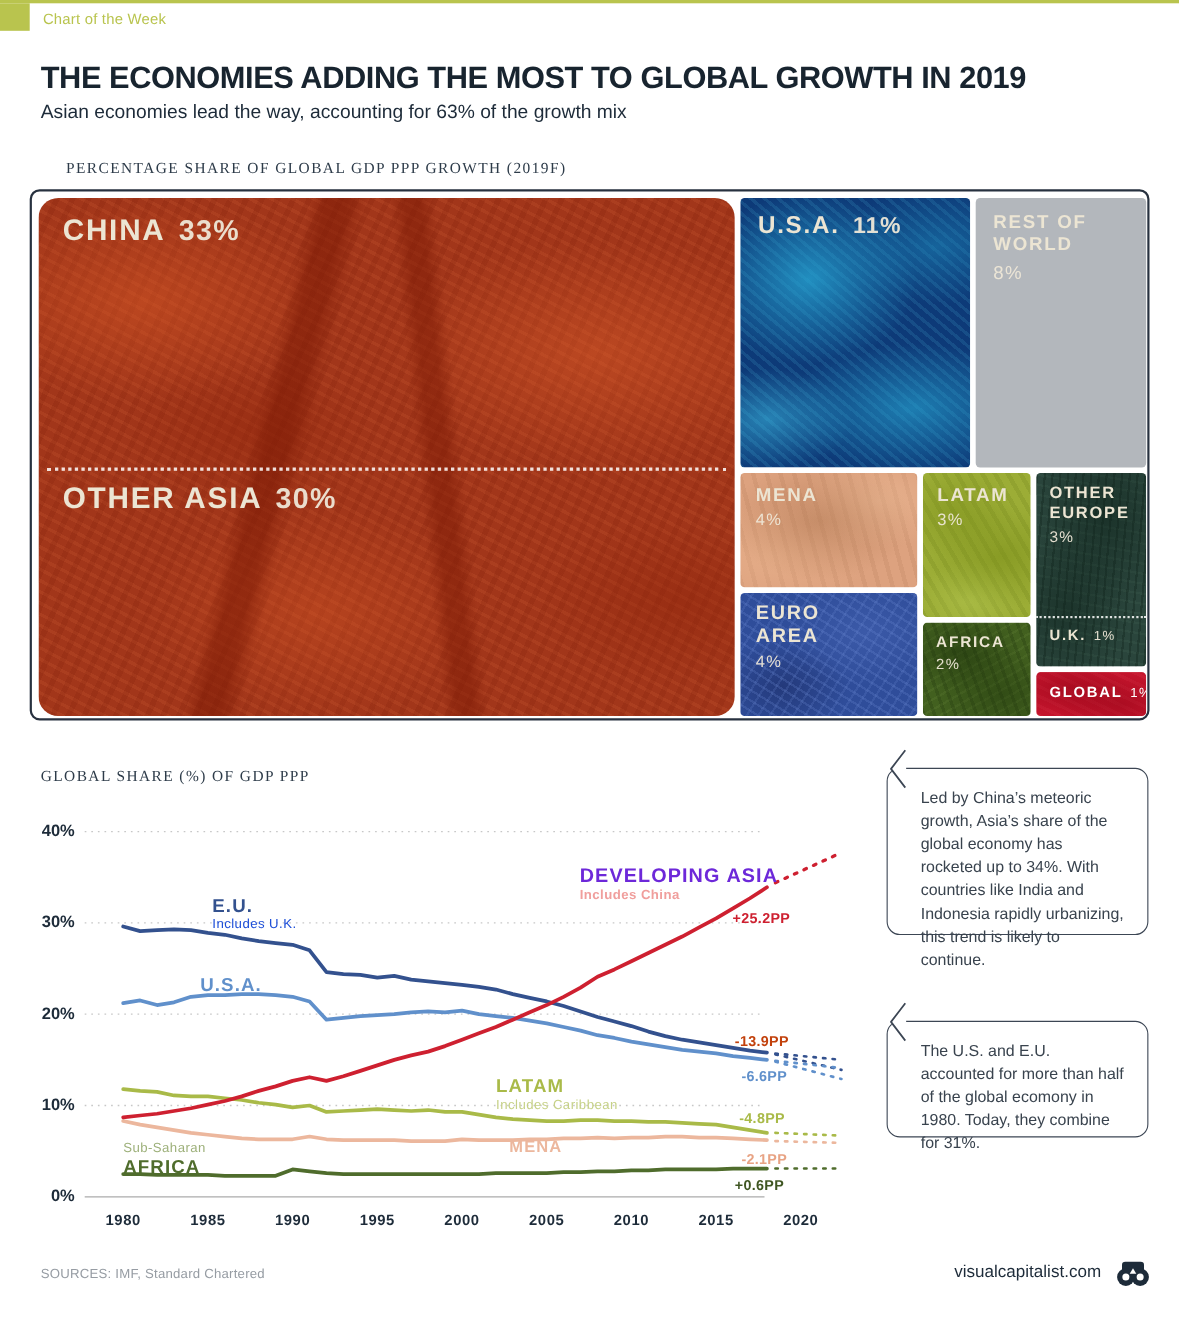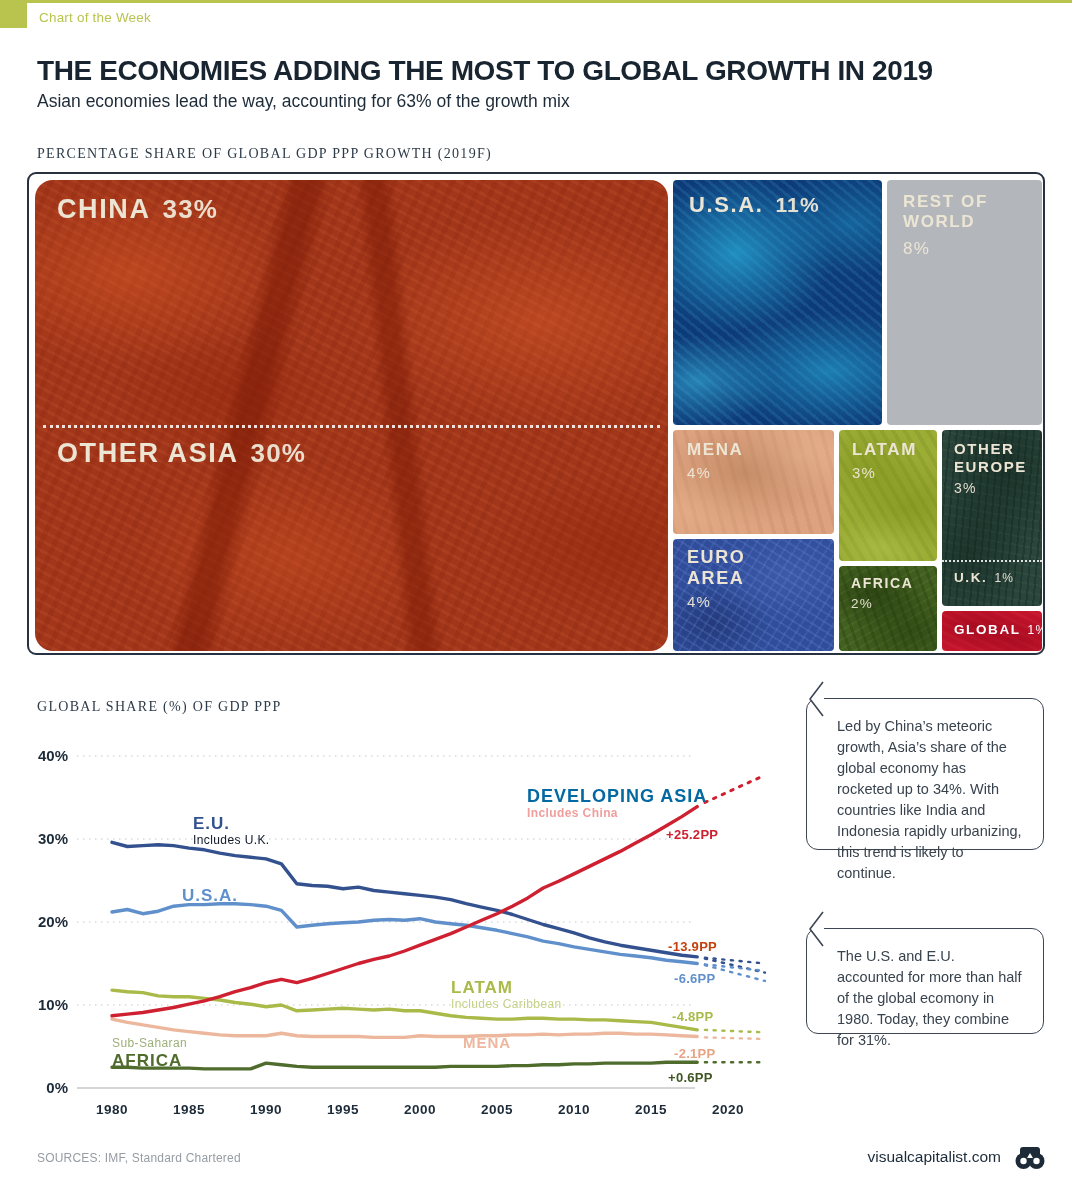--- a/index.html
+++ b/index.html
@@ -10,21 +10,21 @@
   .top-rule{position:absolute;left:0;top:0;width:100%;height:3px;}
   .kicker-square{position:absolute;left:0;top:3px;width:27px;height:25px;}
   .kicker-text{position:absolute;left:39px;top:10px;font-size:13.5px;letter-spacing:.2px;}
 
   
   .title{position:absolute;left:37px;top:55px;font-size:28px;font-weight:700;
          letter-spacing:-.4px;color:#18242f;}
   .subtitle{position:absolute;left:37px;top:91px;font-size:17.5px;color:#1d2b39;}
   .serif-head{position:absolute;left:37px;font-family:"Liberation Serif",serif;
               font-size:14px;letter-spacing:1.3px;color:#2d3b49;}
-  .serif-head.h1{top:146px;}
+  .serif-head.h1{top:146px;margin-left:23px;}
   .serif-head.h2{top:699px;}
 
   
   .treemap{position:absolute;left:27px;top:172px;width:1018px;height:483px;
            background:#fff;border:2.5px solid #27313f;border-radius:9px;box-sizing:border-box;}
   .tile{position:absolute;border-radius:4px;overflow:hidden;}
   .tile-name{font-weight:700;letter-spacing:1.6px;color:#ece5d3;white-space:pre-line;line-height:1.18;}
   .tile-value{font-weight:400;letter-spacing:1.2px;color:rgba(238,231,215,.95);}
   .lbl-abs{position:absolute;}
   .dotted-div{position:absolute;border-top:3px dotted rgba(255,255,255,.85);}
@@ -241,27 +241,27 @@
         <div class="xtick" style="left: 315px; top: 412px;">1995</div>
         <div class="xtick" style="left: 392px; top: 412px;">2000</div>
         <div class="xtick" style="left: 469px; top: 412px;">2005</div>
         <div class="xtick" style="left: 546px; top: 412px;">2010</div>
         <div class="xtick" style="left: 623px; top: 412px;">2015</div>
         <div class="xtick" style="left: 700px; top: 412px;">2020</div>
       </div>
 
     <div class="s-lbl lbl-eu">
       <div class="s-name" style="color: rgb(51, 81, 142);">E.U.</div>
-      <div class="s-sub" style="color: #0f172a;">Includes U.K.</div>
+      <div class="s-sub" style="color: #1d4ed8;">Includes U.K.</div>
     </div>
     <div class="s-lbl lbl-usa">
       <div class="s-name" style="color: rgb(96, 144, 203);">U.S.A.</div>
     </div>
     <div class="s-lbl lbl-asia">
-      <div class="s-name" style="color: #0369a1;">DEVELOPING ASIA</div>
+      <div class="s-name" style="color: #6d28d9;">DEVELOPING ASIA</div>
       <div class="s-sub" style="color: rgb(240, 158, 156); font-weight: bold;">Includes China</div>
     </div>
     <div class="s-lbl lbl-latam">
       <div class="s-name" style="color: rgb(169, 186, 72);">LATAM</div>
       <div class="s-sub" style="color: rgb(198, 209, 135);">Includes Caribbean</div>
     </div>
     <div class="s-lbl lbl-mena">
       <div class="s-name" style="color: rgb(236, 183, 157);">MENA</div>
     </div>
     <div class="s-lbl lbl-africa">

